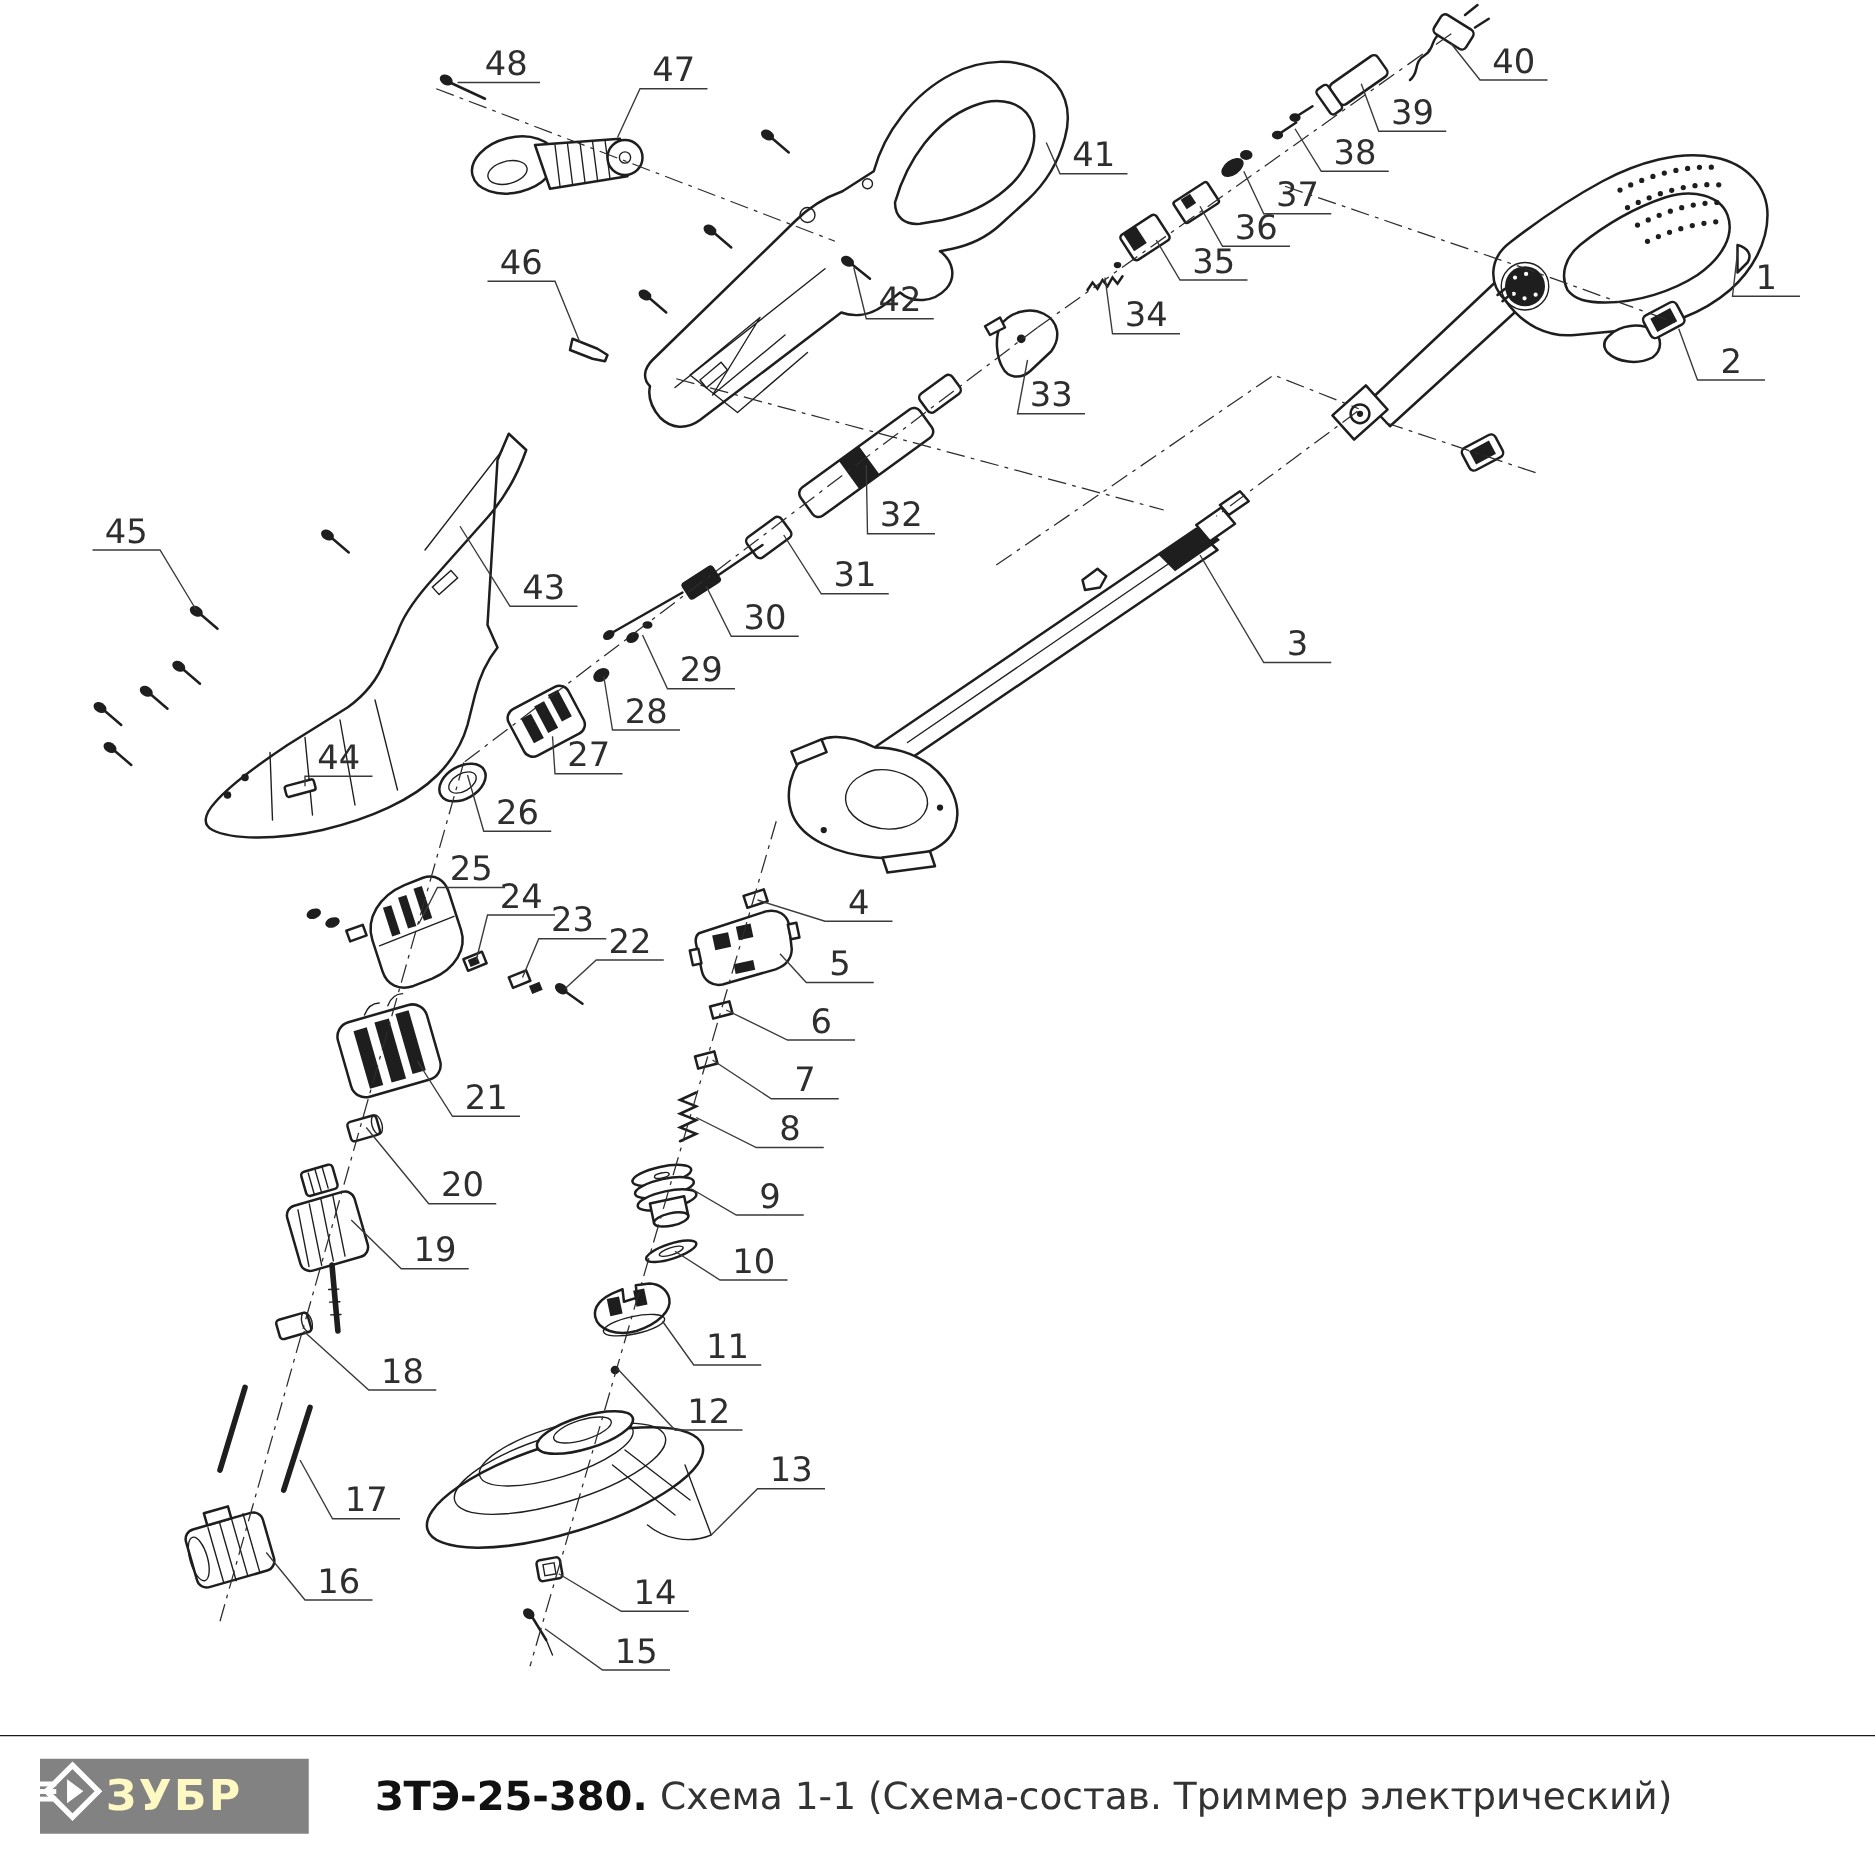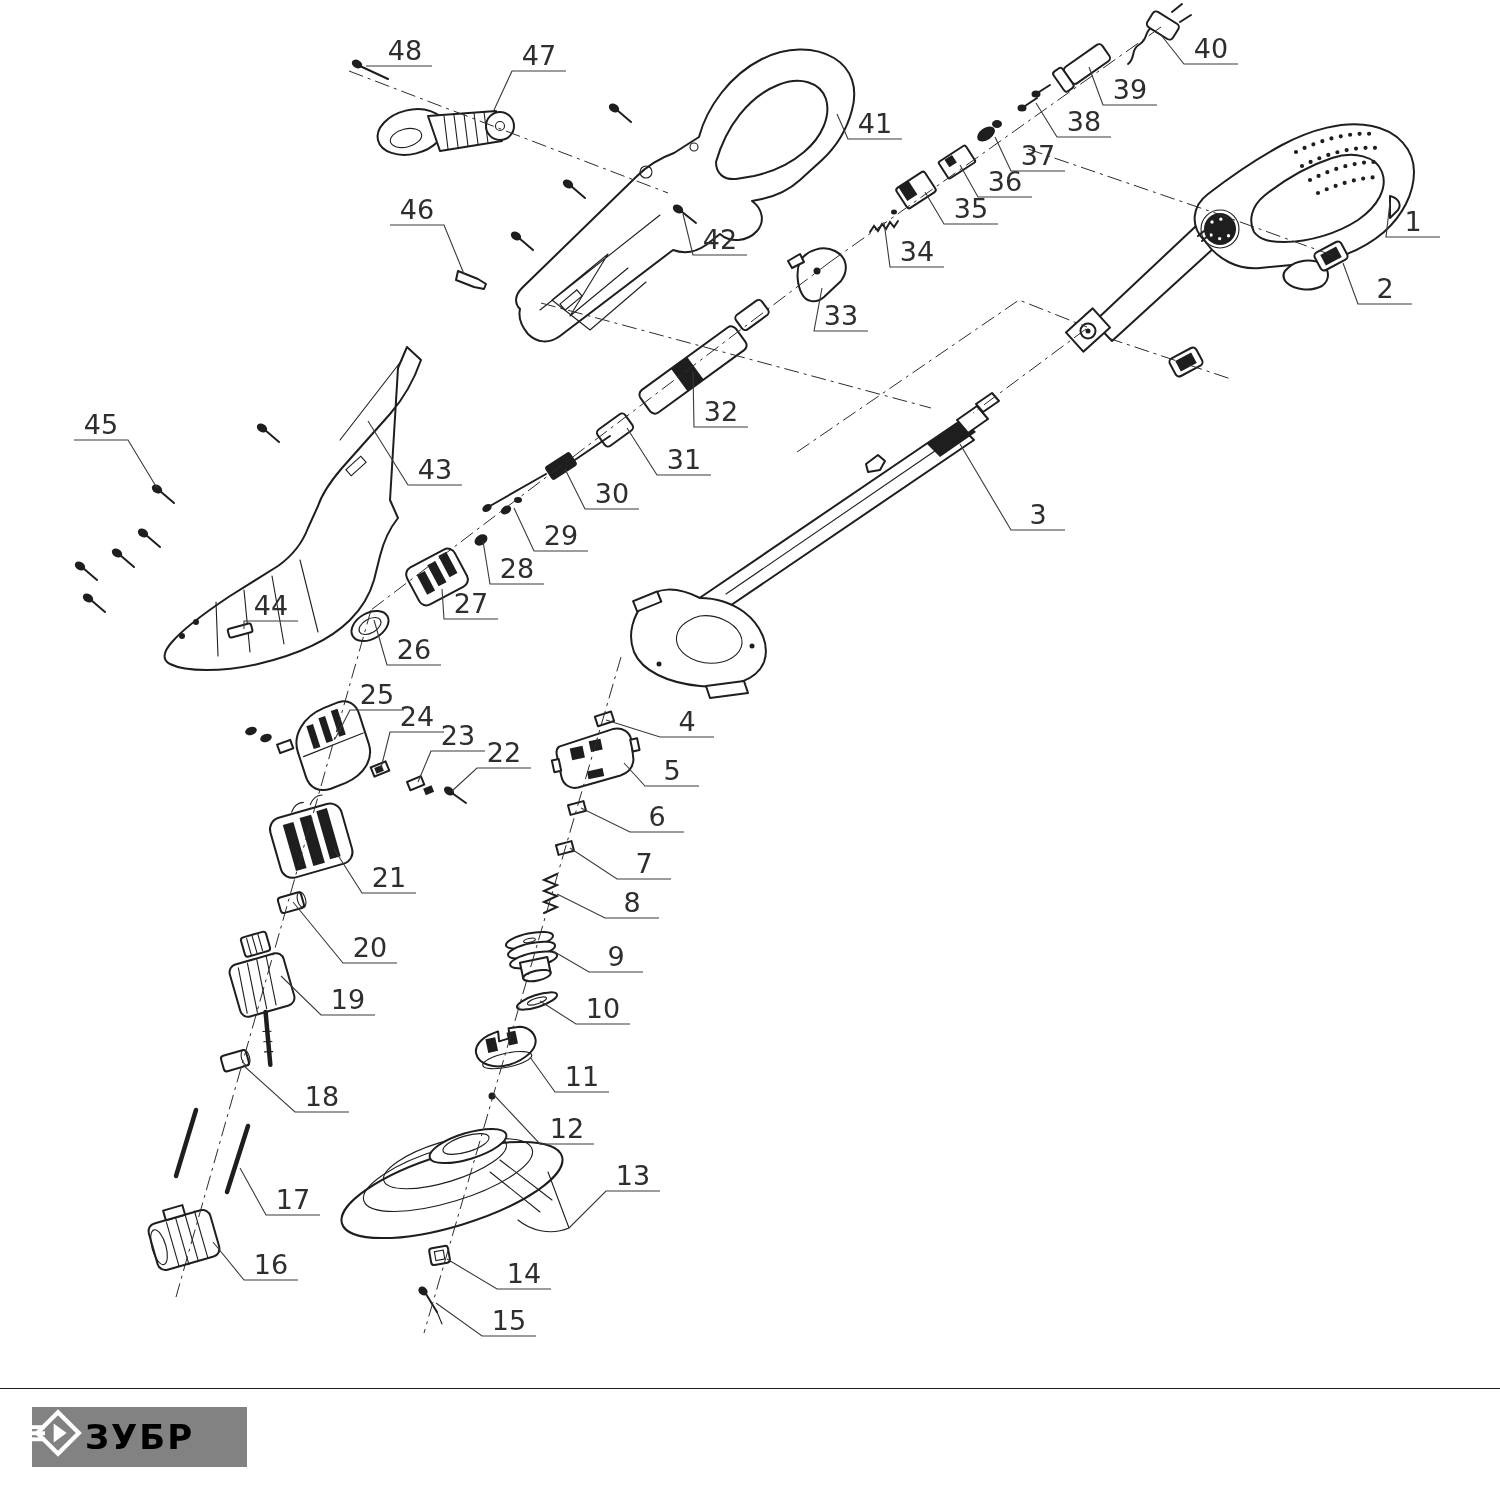--- a/index.html
+++ b/index.html
@@ -465,24 +465,28 @@
       <polyline points="464,274 444,225 390,225" class="leader"></polyline>
       <text x="417" y="219" text-anchor="middle" class="lbl">46</text>
       <polyline points="494,110 512,71 566,71" class="leader"></polyline>
       <text x="539" y="65" text-anchor="middle" class="lbl">47</text>
       <polyline points="366,66 378,66 432,66" class="leader"></polyline>
       <text x="405" y="60" text-anchor="middle" class="lbl">48</text>
     </svg>
 
 <div class="footer-rule"></div>
 <div class="footer">
-  <div class="logo" style="background: rgb(130, 130, 130); color: #000000;">
+  <div class="logo" style="background: rgb(130, 130, 130); color: #fef9c3;">
     <svg width="52" height="52" viewBox="0 0 60 60">
       <path d="M30,6 L54,30 L30,54 L6,30 Z" fill="none" stroke="#fff" stroke-width="5"></path>
       <path d="M25,19 L40,30 L25,41 Z" fill="#fff"></path>
       <rect x="0" y="21" width="15" height="4.5" fill="#fff"></rect>
       <rect x="0" y="28" width="15" height="4.5" fill="#fff"></rect>
       <rect x="0" y="35" width="15" height="4.5" fill="#fff"></rect>
     </svg>
     <span class="logo-text">ЗУБР</span>
   </div>
+  <div class="caption">
+    <span class="model">ЗТЭ-25-380.</span>
+    <span class="scheme">Схема 1-1 (Схема-состав. Триммер электрический)</span>
+  </div>
 </div>
 </div>
 
 </body></html>

